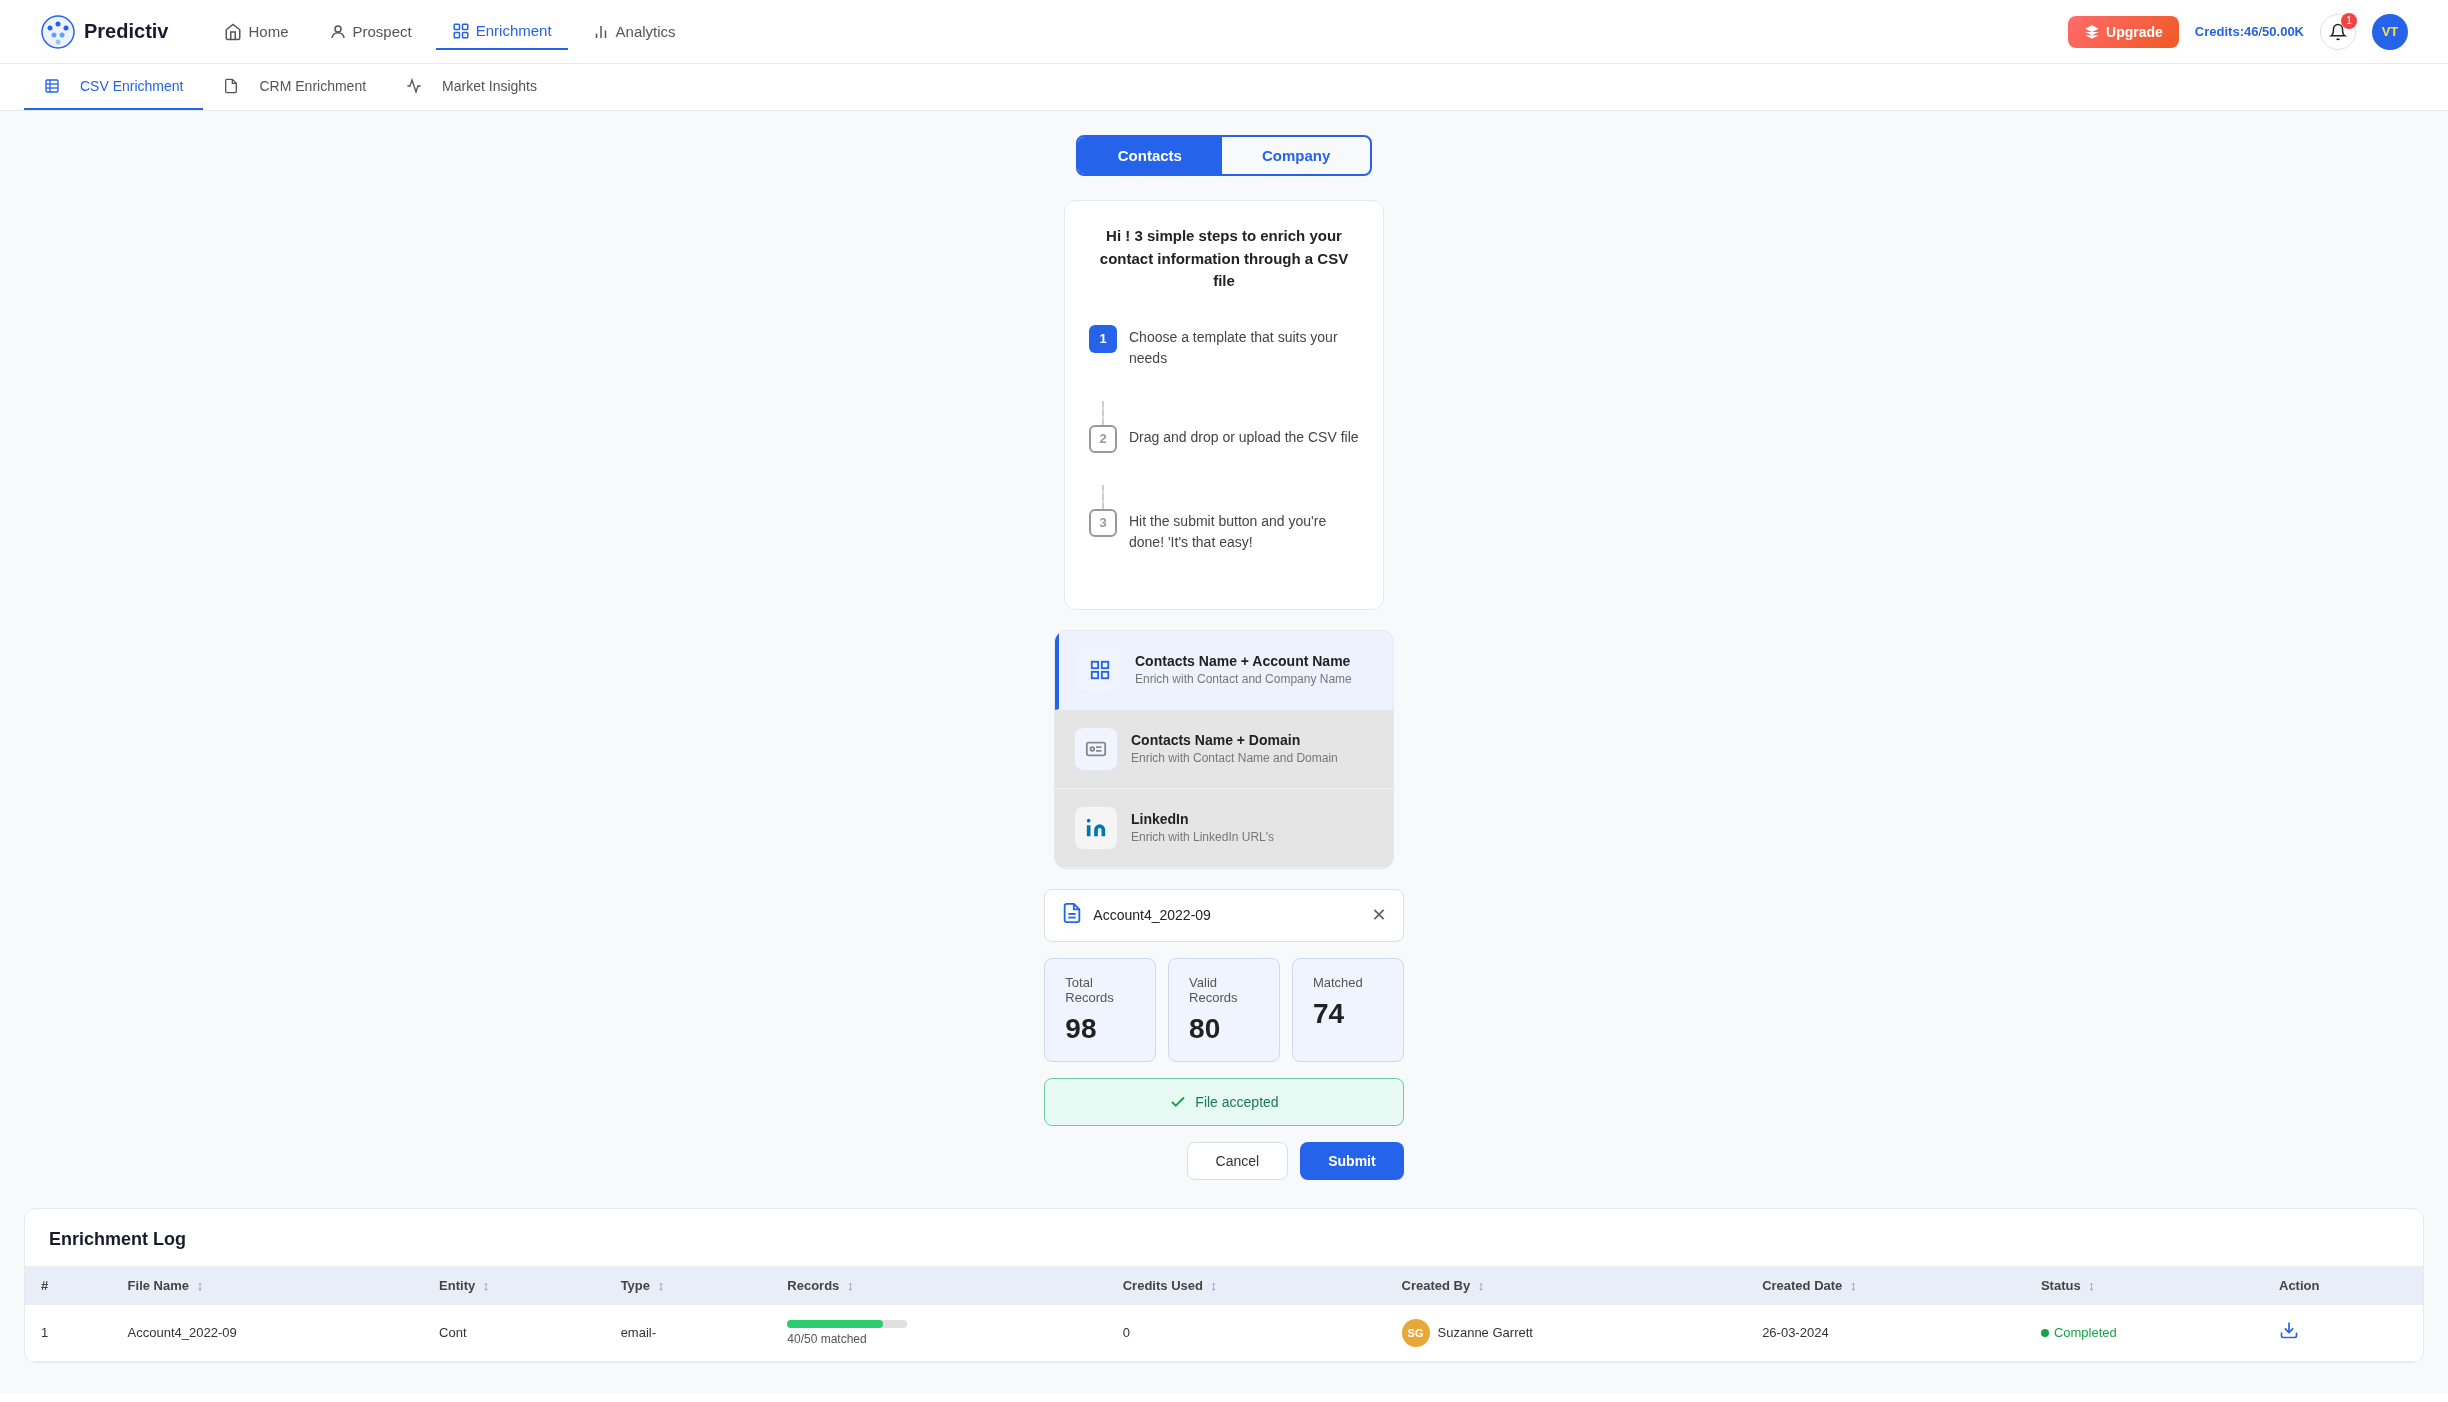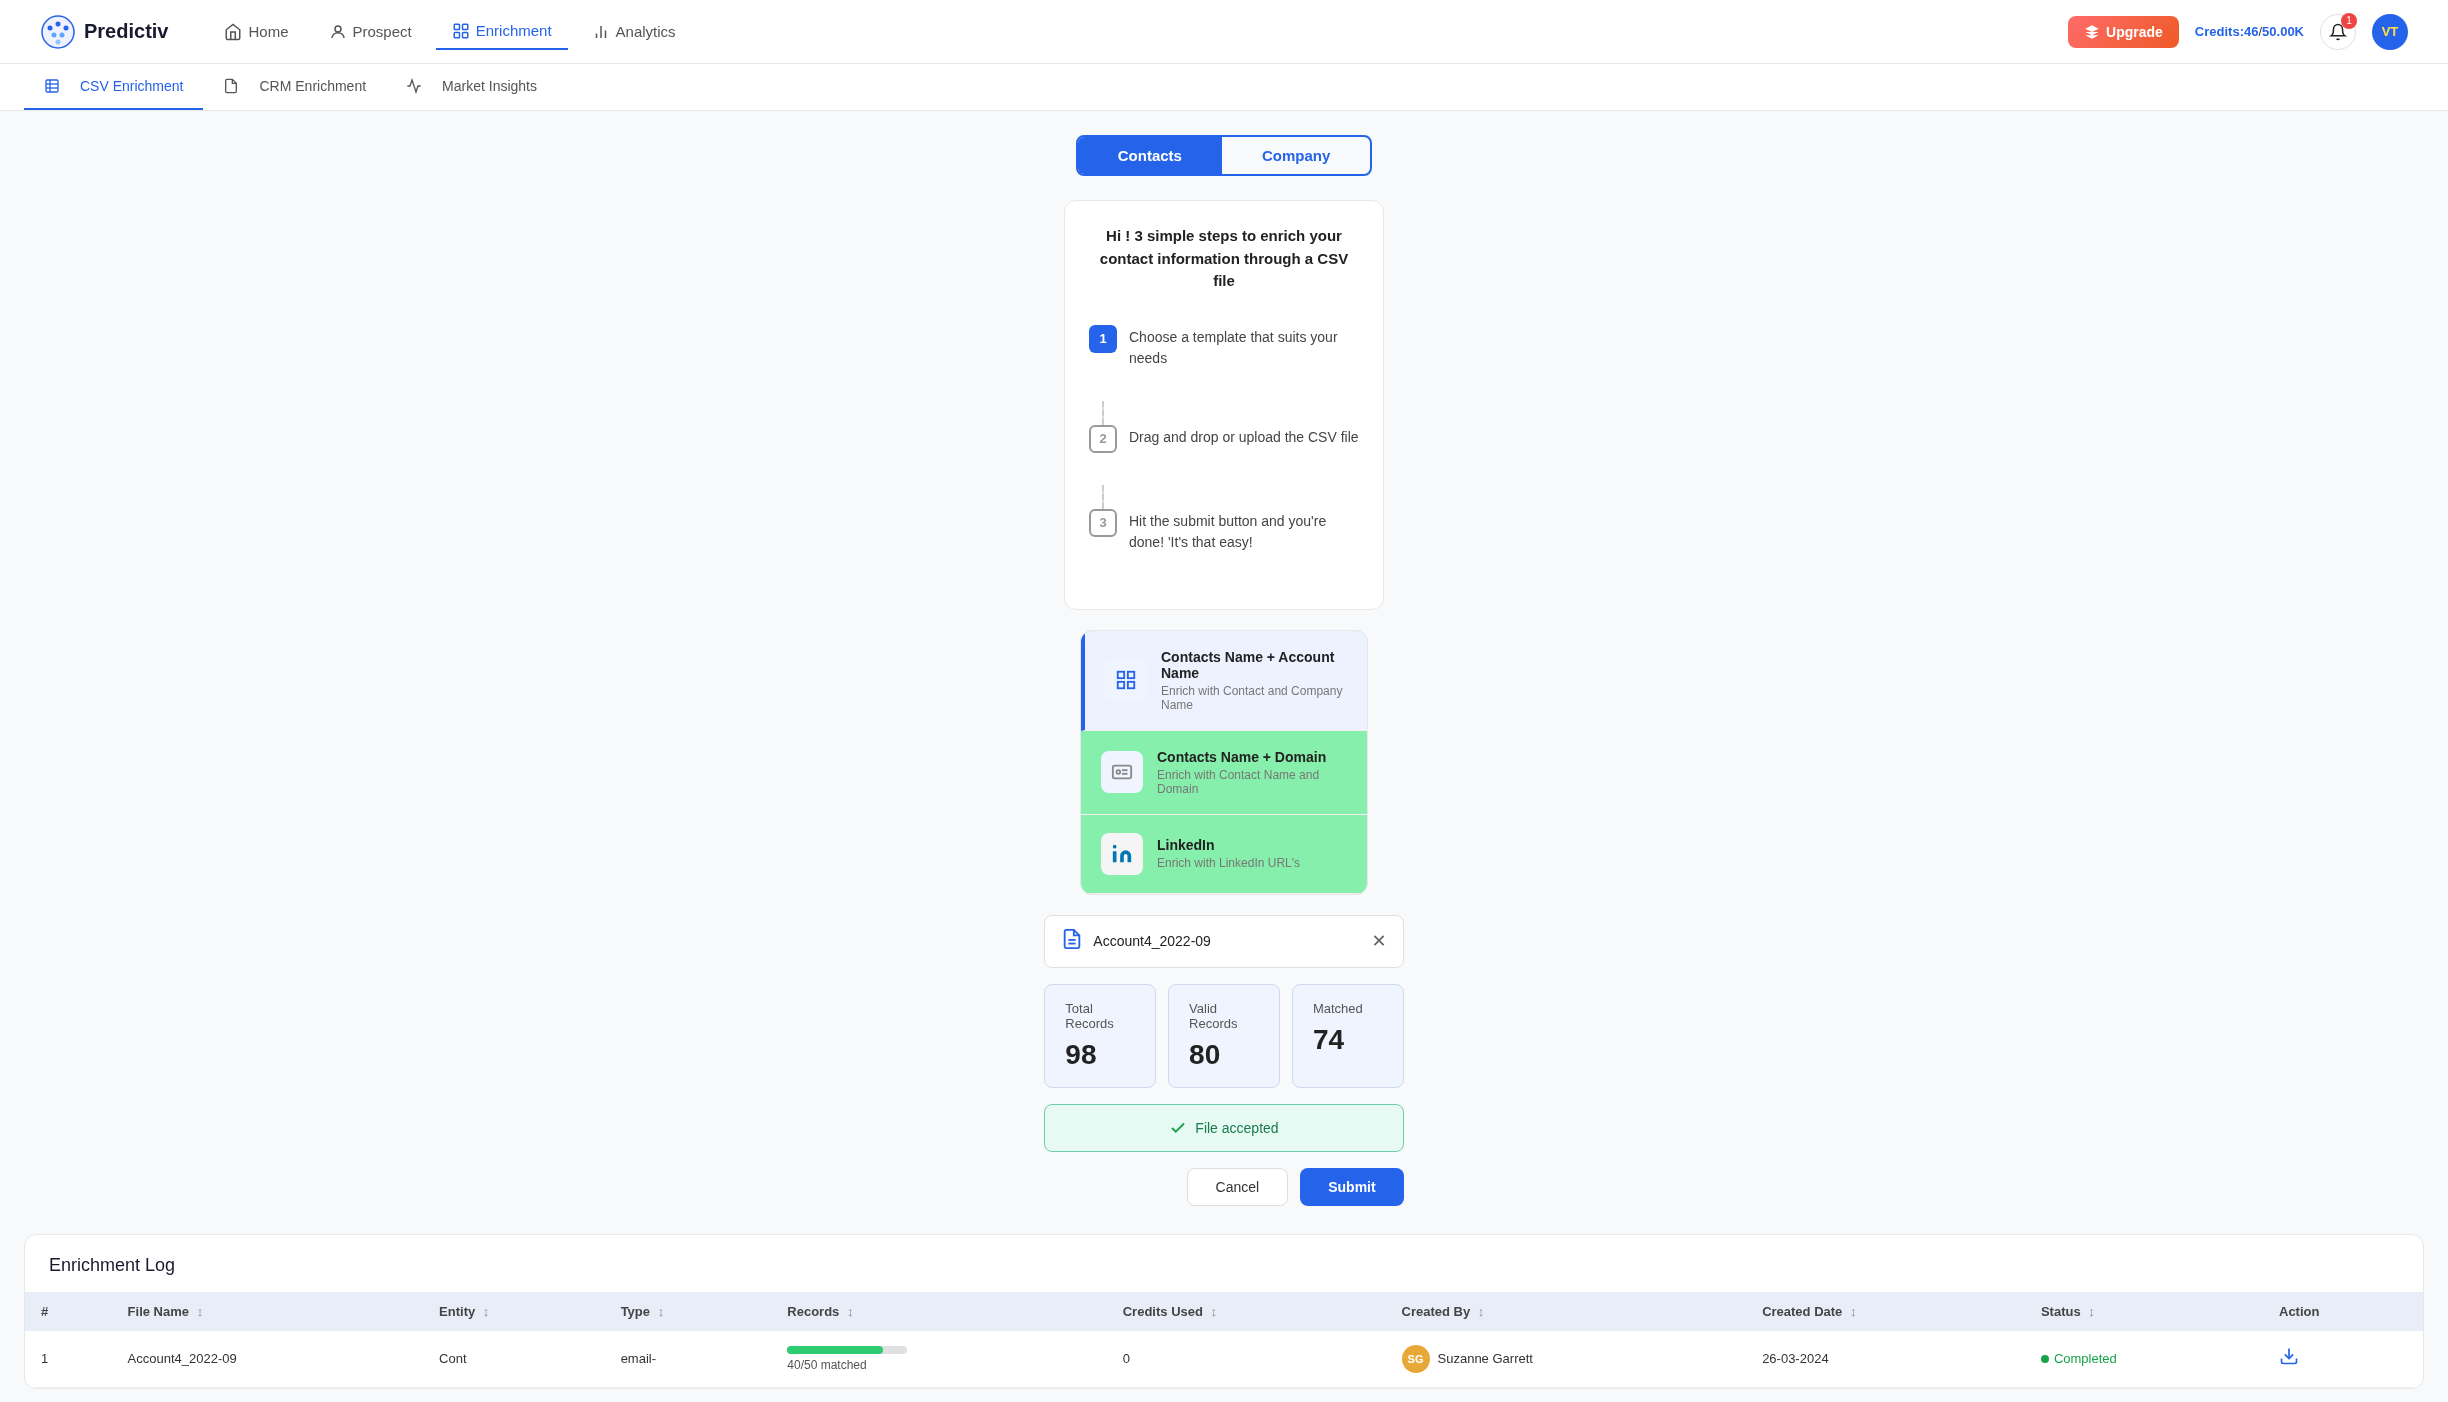--- a/index.html
+++ b/index.html
@@ -42,21 +42,21 @@
     .steps-panel { background: #fff; border-radius: 12px; padding: 24px; width: 320px; flex-shrink: 0; border: 1px solid #e8e8e8; }
     .steps-title { font-size: 15px; font-weight: 600; text-align: center; line-height: 1.5; margin-bottom: 32px; color: #222; }
     .step { display: flex; align-items: flex-start; gap: 12px; margin-bottom: 32px; }
     .step-num { width: 28px; height: 28px; border-radius: 6px; display: flex; align-items: center; justify-content: center; font-weight: 700; font-size: 13px; flex-shrink: 0; }
     .step-num.filled { background: #2563eb; color: #fff; }
     .step-num.outline { border: 2px solid #999; color: #999; }
     .step-text { font-size: 14px; color: #444; line-height: 1.5; padding-top: 2px; }
     .step-connector { width: 2px; background: #ddd; height: 24px; margin-left: 13px; border-left: 2px dashed #ccc; }
 
     
-    .templates-panel { background: #86efac; border-radius: 12px; width: 288px; flex-shrink: 0; border: 1px solid #e8e8e8; overflow: hidden; }
+    .templates-panel { background: #e5e5e5; border-radius: 12px; width: 340px; flex-shrink: 0; border: 1px solid #e8e8e8; overflow: hidden; }
     .template-item { display: flex; align-items: center; gap: 14px; padding: 18px 20px; cursor: pointer; border-bottom: 1px solid #f0f0f0; transition: background 0.15s; }
     .template-item.active { background: #eef2ff; border-left: 4px solid #2563eb; }
     .template-icon { width: 42px; height: 42px; border-radius: 8px; background: #f0f4ff; display: flex; align-items: center; justify-content: center; color: #2563eb; font-size: 18px; flex-shrink: 0; }
     .template-title { font-size: 14px; font-weight: 600; color: #222; margin-bottom: 3px; }
     .template-desc { font-size: 12px; color: #777; }
 
     
     .file-panel { flex: 1; }
     .file-header { display: flex; align-items: center; background: #fff; border: 1px solid #e0e0e0; border-radius: 8px; padding: 12px 16px; margin-bottom: 16px; }
     .file-header-icon { margin-right: 10px; color: #2563eb; font-size: 18px; }
@@ -69,21 +69,21 @@
     .stat-value { font-size: 28px; font-weight: 700; color: #222; }
 
     .file-accepted { display: flex; align-items: center; justify-content: center; gap: 8px; background: #e6f9f2; border: 1px solid #6bcfa5; border-radius: 8px; padding: 14px; color: #1a7a50; font-size: 14px; font-weight: 500; margin-bottom: 16px; }
     
     .action-row { display: flex; gap: 12px; justify-content: flex-end; }
     .cancel-btn { padding: 10px 28px; border: 1px solid #ddd; background: #fff; border-radius: 8px; cursor: pointer; font-size: 14px; font-weight: 500; color: #333; }
     .submit-btn { padding: 10px 28px; background: #2563eb; color: #fff; border: none; border-radius: 8px; cursor: pointer; font-size: 14px; font-weight: 600; }
 
     
     .log-section { margin-top: 28px; background: #fff; border-radius: 12px; border: 1px solid #e8e8e8; overflow: hidden; }
-    .log-title { font-size: 18px; font-weight: 400; padding: 20px 24px 16px; color: #1a1a2e; }
+    .log-title { font-size: 18px; font-weight: 700; padding: 20px 24px 16px; color: #1a1a2e; }
     .log-table { width: 100%; border-collapse: collapse; }
     .log-table th { background: #e8edf8; text-align: left; padding: 12px 16px; font-size: 13px; font-weight: 600; color: #444; white-space: nowrap; }
     .log-table td { padding: 14px 16px; font-size: 13px; color: #333; border-bottom: 1px solid #f0f0f0; }
     .sort-icon { margin-left: 4px; opacity: 0.6; }
     .progress-bar-container { background: #e0e0e0; border-radius: 4px; height: 8px; width: 120px; margin-bottom: 4px; }
     .progress-bar-fill { background: #2ecc71; height: 100%; border-radius: 4px; }
     .progress-text { font-size: 12px; color: #555; }
     .avatar-sm { width: 28px; height: 28px; border-radius: 50%; background: #e8a838; color: #fff; display: flex; align-items: center; justify-content: center; font-size: 11px; font-weight: 700; }
     .avatar-row { display: flex; align-items: center; gap: 8px; }
     .status-completed { color: #16a34a; display: flex; align-items: center; gap: 5px; font-weight: 500; }

